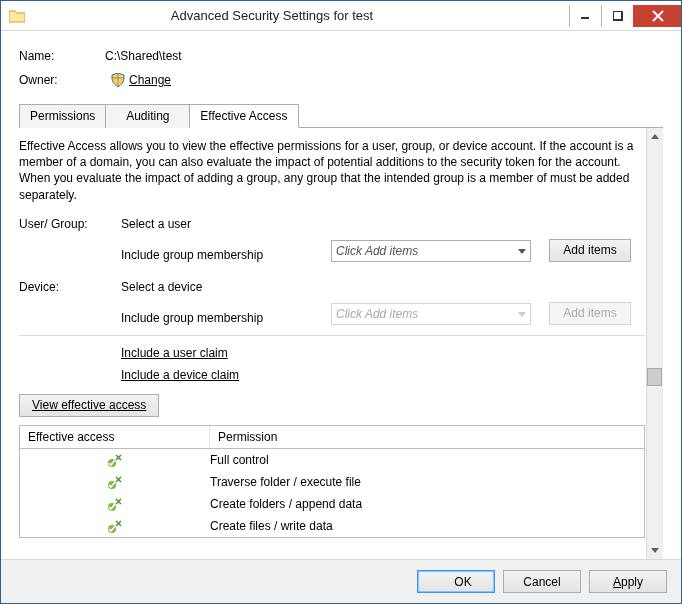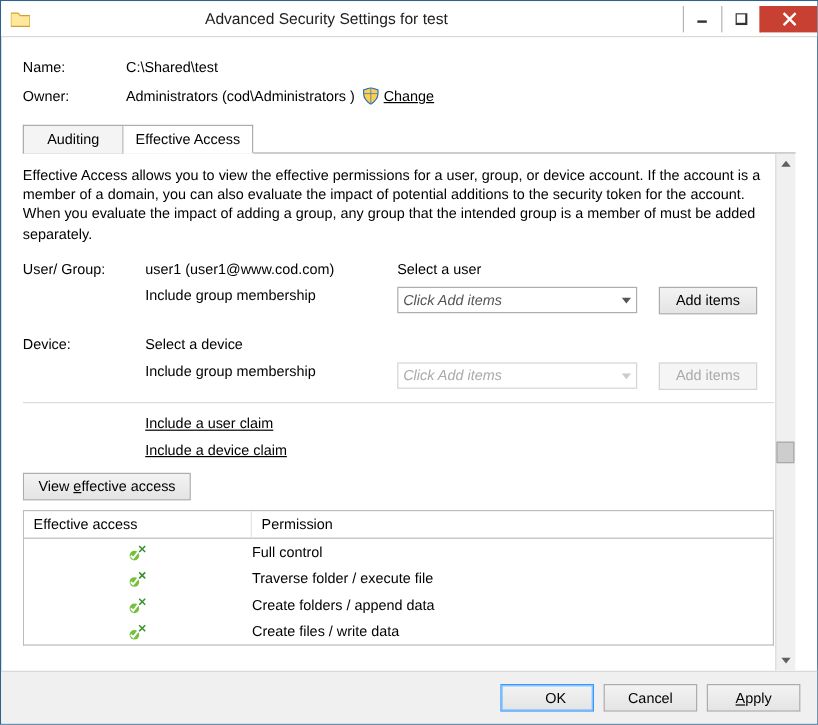--- a/index.html
+++ b/index.html
@@ -19,21 +19,21 @@
   .link { color: #000000; cursor: pointer; }
   .link.u { text-decoration: underline; }
   .tabs { display: flex; border-bottom: 1px solid #acacac; margin-top: 6px; }
   .tab { padding: 4px 10px; border: 1px solid #acacac; border-bottom: none; margin-right: 0; background: #fff; min-width: 84px; text-align: center; position: relative; top: 1px; }
   .tab + .tab { border-left: none; }
   .tab.active { background: #fff; border-bottom: 1px solid #fff; }
   .tab:not(.active){ background:#f4f4f4; }
   .scrollarea { flex:1; border-top:none; position:relative; overflow:hidden; }
   .inner { position:absolute; left:0; right:18px; top:0; bottom:0; padding-top:10px; }
   .desc { line-height:1.35; margin-bottom:14px; }
-  .formrow { display:flex; align-items:flex-start; margin-bottom:8px; }
+  .formrow { display:flex; align-items:flex-end; margin-bottom:8px; }
   .col1 { width:102px; }
   .col2 { width:210px; }
   .select { width:200px; height:22px; border:1px solid #adadad; background:#fff; padding:0 4px; font-style:italic; color:#555; display:flex; align-items:center; justify-content:space-between; }
   .select.disabled { color:#aaa; border-color:#d4d4d4; }
   .btn { height:23px; min-width:82px; border:1px solid #acacac; background:linear-gradient(#f3f3f3,#e4e4e4); padding:0 12px; cursor:default; text-align:center;}
   .btn.disabled { color:#aaa; border-color:#d4d4d4; background:#f5f5f5;}
   .btn.default { border:1px solid #3399ff; box-shadow: inset 0 0 0 1px #89c3ff; padding-left: 26px;}
   .hr { border:none; border-top:1px solid #dcdcdc; margin:10px 0 10px 0;}
   .thead { display:flex; border:1px solid #bcbcbc; }
   .thead > div { padding:4px 8px; border-right:1px solid #e4e4e4; }
@@ -81,43 +81,42 @@
     </div>
   </div>
 
   <div class="content">
     <div class="row">
       <div class="label">Name:</div>
       <div>C:\Shared\test</div>
     </div>
     <div class="row">
       <div class="label">Owner:</div>
-      <div>Administrators (cod\Administrators  )</div>
       <span class="shield">
         <svg width="14" height="14">
             <path d="M7 0l6 2v3c0 4-3 7-6 9-3-2-6-5-6-9V2z" fill="#ffcf4b" stroke="#2a72c8"></path>
             <path d="M7 0v14" stroke="#2a72c8" stroke-width="0.6"></path>
             <path d="M1 5h12" stroke="#2a72c8" stroke-width="0.6"></path>
           </svg>
       </span>
       <span class="link u">Change</span>
     </div>
 
     <div class="tabs">
+      <div class="tab">Permissions</div>
       <div class="tab">Auditing</div>
       <div class="tab active">Effective Access</div>
     </div>
 
     <div class="scrollarea">
       <div class="inner">
         <div class="desc">Effective Access allows you to view the effective permissions for a user, group, or device account. If the account is a member of a domain, you can also evaluate the impact of potential additions to the security token for the account. When you evaluate the impact of adding a group, any group that the intended group is a member of must be added separately.</div>
 
         <div class="formrow">
           <div class="col1">User/ Group:</div>
-          <div class="col2">user1 (user1@www.cod.com)</div>
           <span class="link">Select a user</span>
         </div>
         <div class="formrow">
           <div class="col1"></div>
           <div class="col2">Include group membership</div>
           <div class="select">
             <span>Click Add items</span>
             <span><svg width="8" height="6">
                   <path d="M0 0l4 5 4-5z" fill="#555"></path>
                 </svg></span>
@@ -149,21 +148,21 @@
 
         <div class="formrow">
           <div class="col1"></div>
           <span class="link u">Include a user claim</span>
         </div>
         <div class="formrow">
           <div class="col1"></div>
           <span class="link u">Include a device claim</span>
         </div>
 
-        <button class="btn" style="min-width:140px; margin:4px 0 8px 0;"><span>View <span class="underline-letter">e</span>ffective access</span></button>
+        <button class="btn" style="min-width:140px; margin:4px 0 8px 0;text-decoration:underline;"><span>View <span class="underline-letter">e</span>ffective access</span></button>
 
         <div class="thead">
           <div style="width:190px">Effective access</div>
           <div style="width:220px">Permission</div>
         </div>
         <div class="tbody">
           <div class="trow">
             <div class="cell-eff">
                 <span class="check-ico"><svg width="16" height="16">
                     <circle cx="5" cy="11" r="4" fill="#76c038"></circle>

